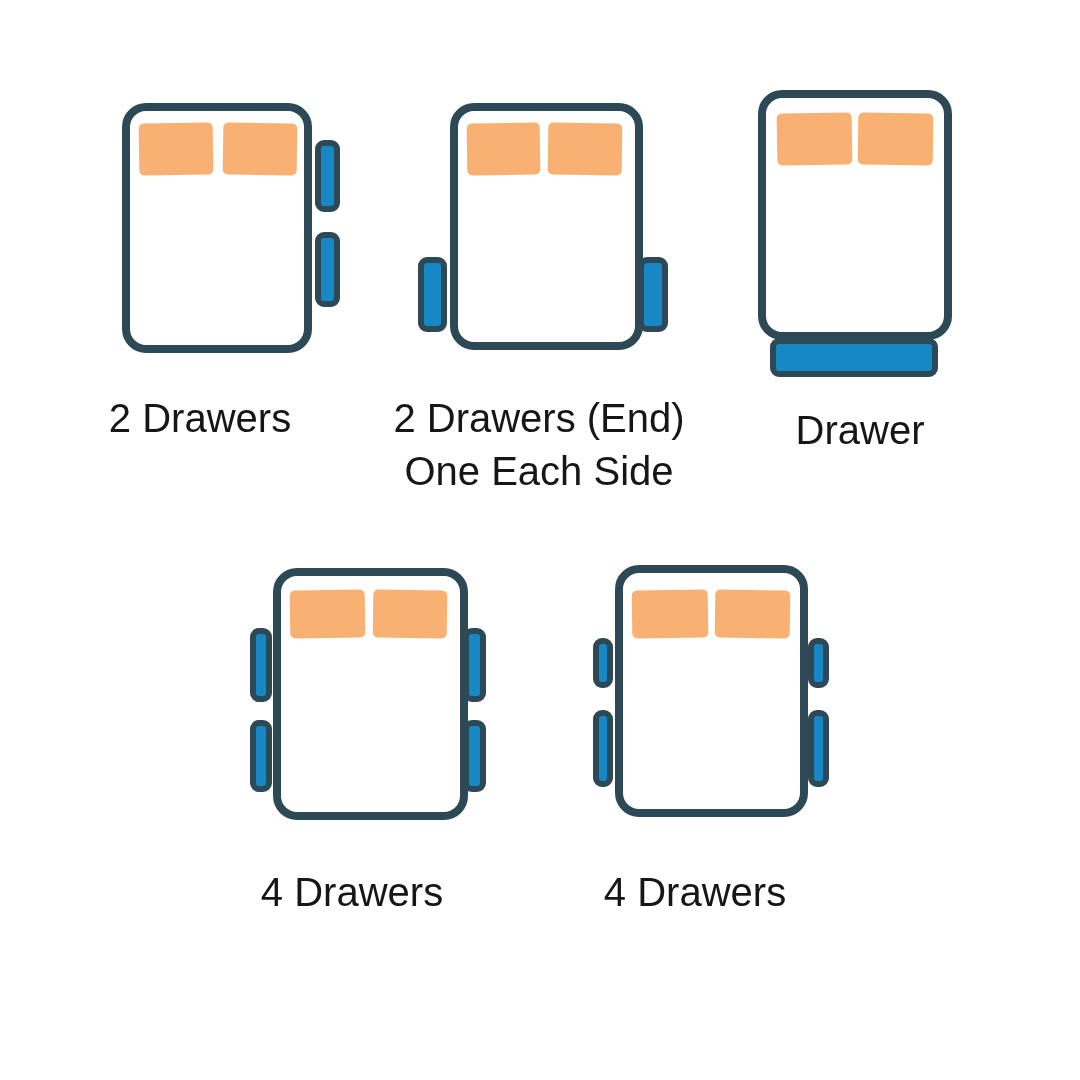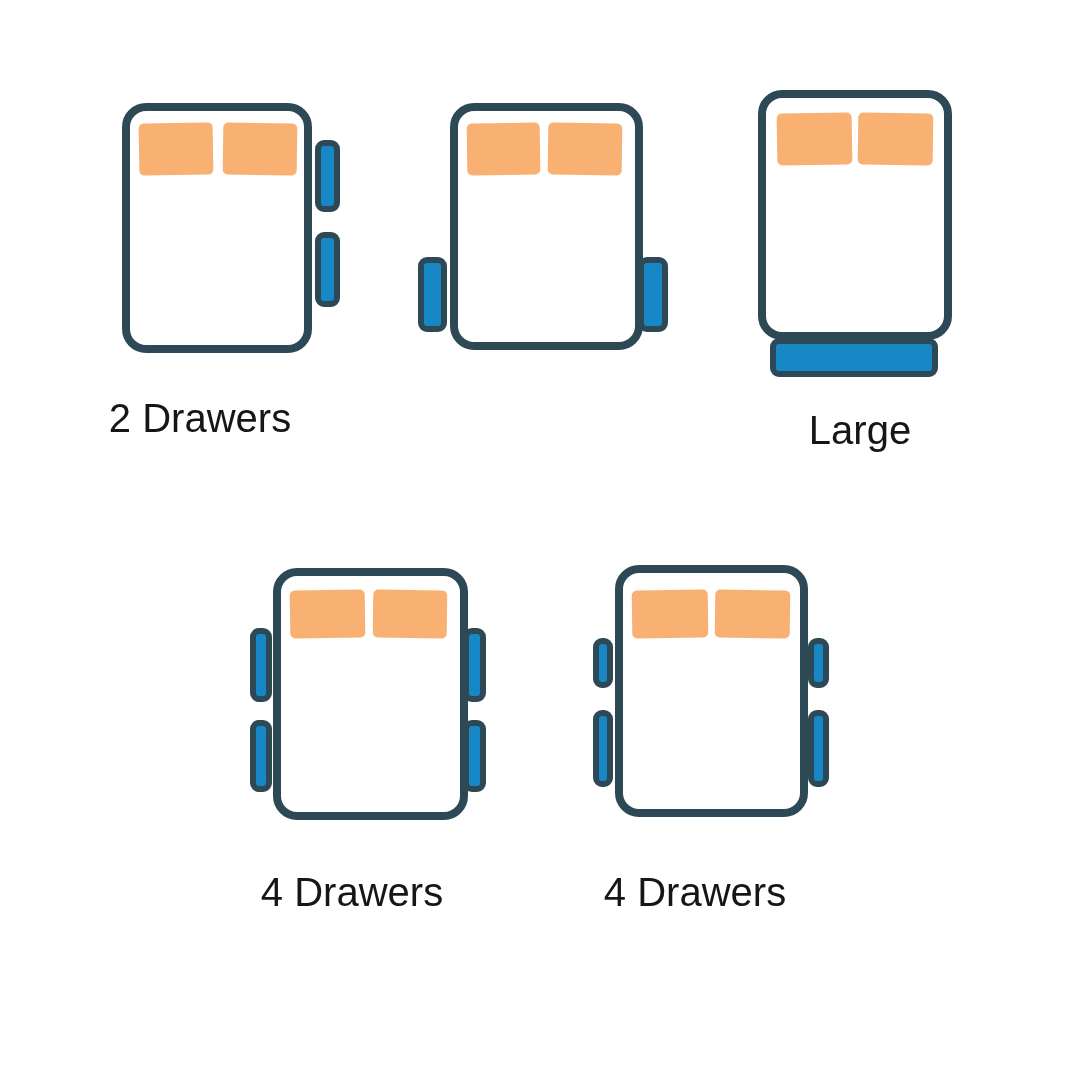--- a/index.html
+++ b/index.html
@@ -92,23 +92,27 @@
       <rect class="bed-body" x="38" y="12" width="185" height="244" rx="20"></rect>
       <rect class="pillow" x="51" y="33" width="76" height="48" rx="5" transform="rotate(-0.8 89 57)"></rect>
       <rect class="pillow" x="134" y="33" width="75" height="48" rx="5" transform="rotate(0.8 171 57)"></rect>
     </svg>
   </figure>
 
   <div class="label" style="left:200px;top:392px">
     <span>2 Drawers</span>
   </div>
 
+  <div class="label" style="left:539px;top:392px">
+    <span>2 Drawers (End)</span>
+    <span>One Each Side</span>
+  </div>
 
   <div class="label" style="left:860px;top:404px">
-    <span>Large</span>
+    <span>Drawer</span>
   </div>
 
   <div class="label" style="left:352px;top:866px">
     <span>4 Drawers</span>
   </div>
 
   <div class="label" style="left:695px;top:866px">
     <span>4 Drawers</span>
   </div>
 

